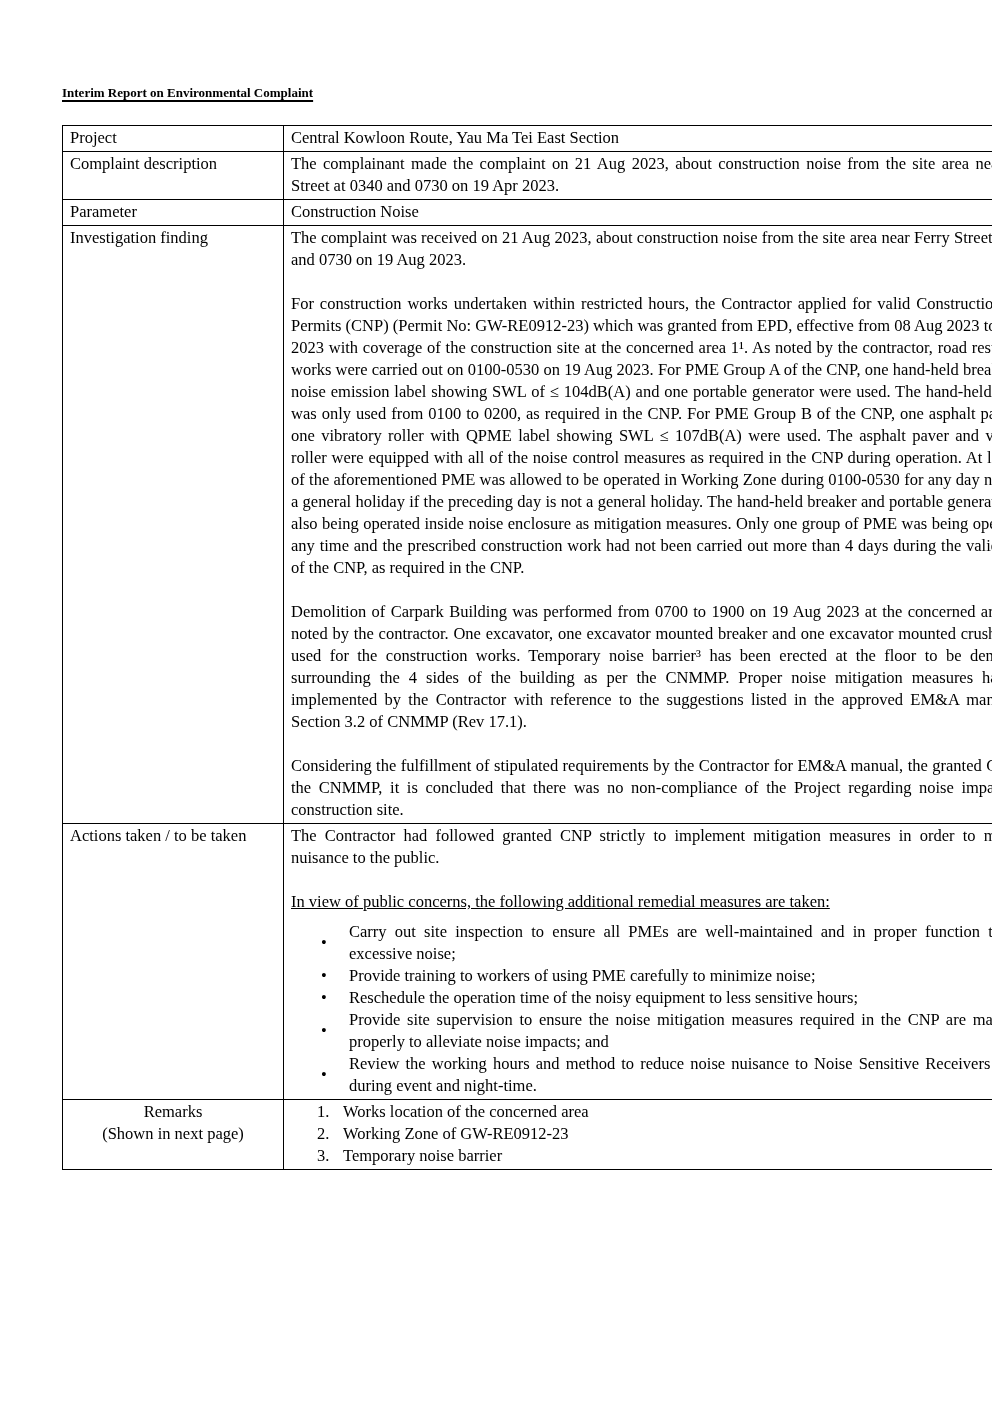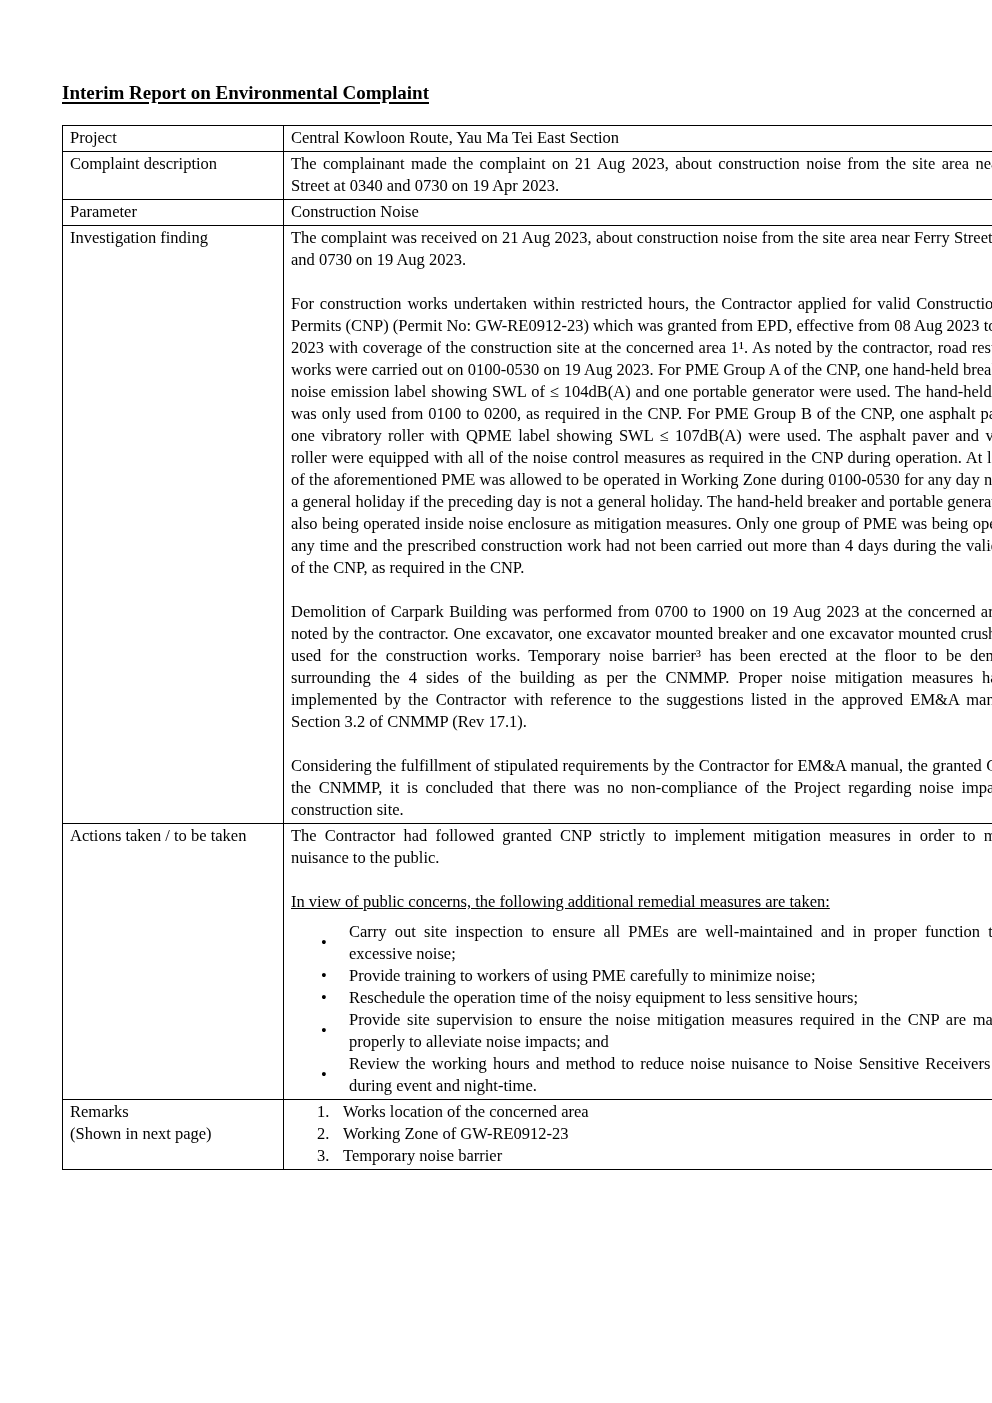--- a/index.html
+++ b/index.html
@@ -13,21 +13,21 @@
     font-family: "Liberation Serif", "DejaVu Serif", serif;
     color: #000000;
     -webkit-font-smoothing: antialiased;
   }
   .page {
     box-sizing: border-box;
     width: 992px;
     padding: 82px 40px 0 62px;
   }
   .doc-title {
-    font-size: 19px;
+    font-size: 13px;
     font-weight: bold;
     text-decoration: underline;
     text-decoration-thickness: 2px;
     text-underline-offset: 3px;
     margin: 0 0 21px 0;
     line-height: 22px;
   }
   table.report {
     border-collapse: collapse;
     width: 992px;
@@ -59,21 +59,21 @@
   .flex-li .bullet::before { content: "\2022"; }
   .flex-li .li-text {
     flex: 1;
     text-align: justify;
   }
   .num-li .marker {
     flex: 0 0 26px;
     margin-left: 26px;
   }
   .num-li .li-text { text-align: left; }
-  .label-line { line-height: 22px; }
+  .label-line { line-height: 22px; text-align: center; }
 </style>
 </head>
 <body>
 
 <div class="page">
 
   <h1 class="doc-title">Interim Report on Environmental Complaint</h1>
 
   <table class="report">
     <colgroup>

